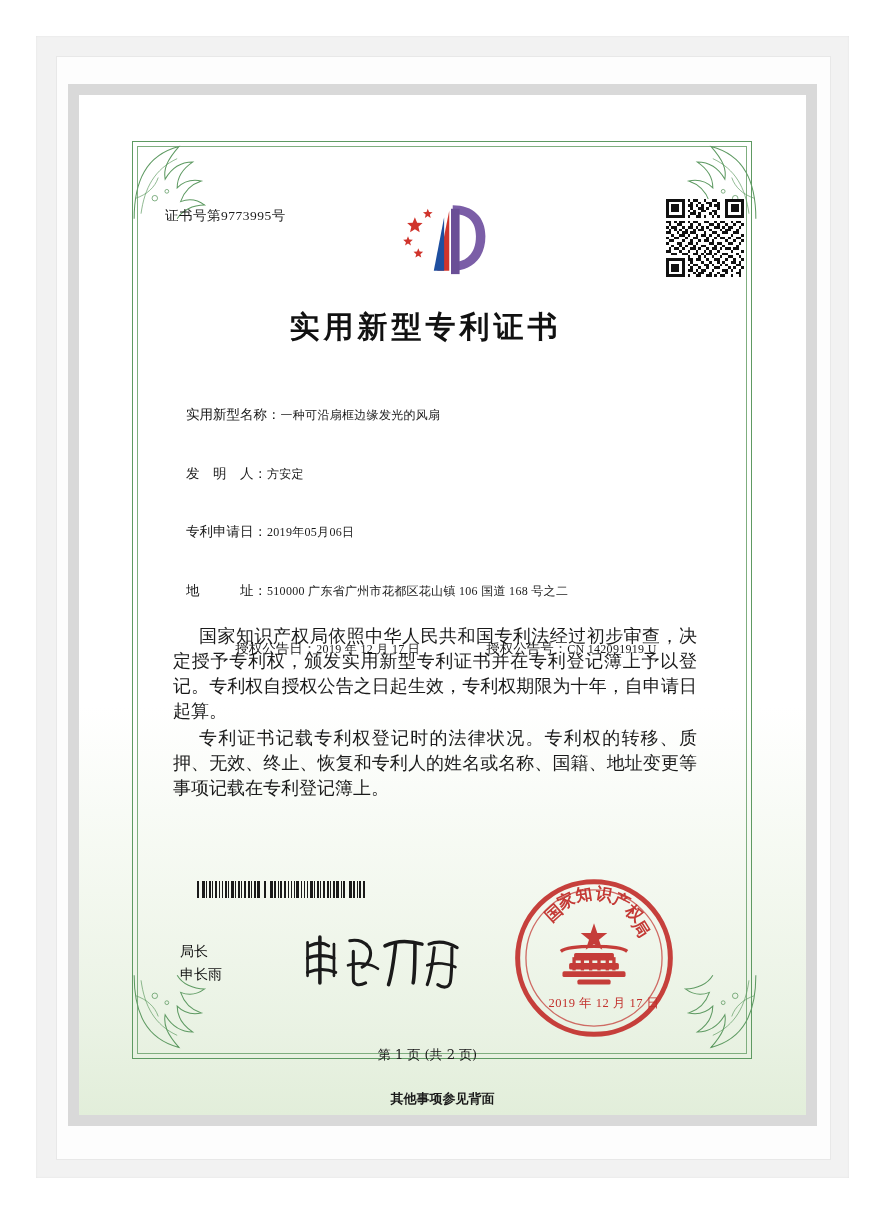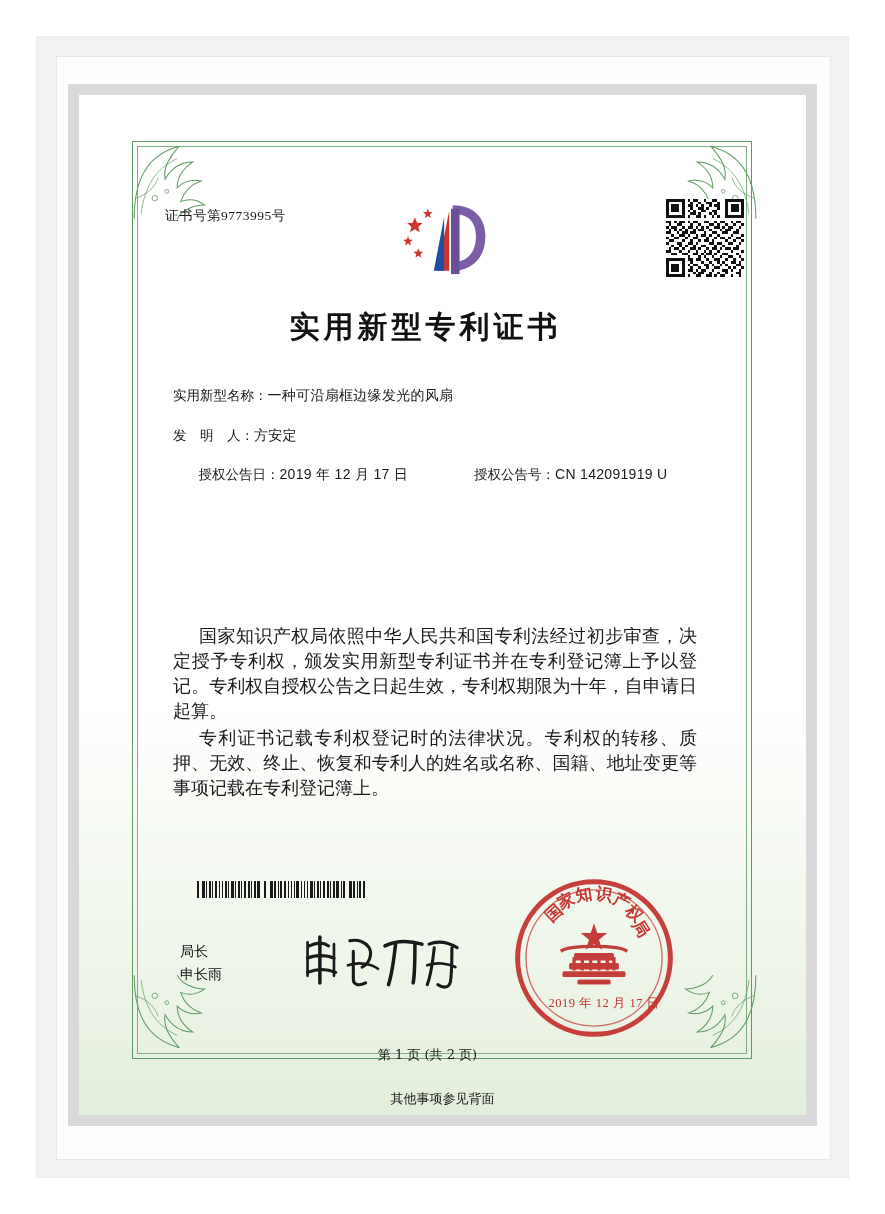--- a/index.html
+++ b/index.html
@@ -105,41 +105,42 @@
     font-weight: bold;
     letter-spacing: 4px;
     color: #111;
     font-family: "DejaVu Serif", serif;
     margin-left: -34px;
   }
 
   
   .fields {
     position: absolute;
-    left: 94px; top: 292px;
+    left: 107px; top: 292px;
     width: 520px;
     font-size: 13.5px;
     color: #1a1a1a;
   }
   .frow {
     display: flex;
     align-items: baseline;
     margin-bottom: 21.5px;
     white-space: nowrap;
   }
   .flabel {
     font-family: "DejaVu Serif", serif;
     font-size: 13.5px;
     color: #1a1a1a;
   }
   .fvalue {
-    font-family: Liberation Sans, sans-serif;
-    font-size: 14px;
+    font-family: Liberation Serif, serif;
+    font-size: 12px;
     color: #1a1a1a;
     letter-spacing: 0.3px;
+    margin-top: 20px;
   }
   .frow.two { justify-content: center; }
   .gap-col { display: inline-block; width: 66px; }
 
   
   .paras {
     position: absolute;
     left: 94px; top: 528px;
     width: 524px;
     font-size: 18px;
@@ -508,20 +509,28 @@
 
     <div class="fields">
       <div class="frow">
         <span class="flabel">实用新型名称：</span>
         <span class="fvalue">一种可沿扇框边缘发光的风扇</span>
       </div>
       <div class="frow">
         <span class="flabel">发　明　人：</span>
         <span class="fvalue">方安定</span>
       </div>
+      <div class="frow">
+        <span class="flabel">专利申请日：</span>
+        <span class="fvalue">2019年05月06日</span>
+      </div>
+      <div class="frow">
+        <span class="flabel">地　　　址：</span>
+        <span class="fvalue">510000 广东省广州市花都区花山镇 106 国道 168 号之二</span>
+      </div>
       <div class="frow two">
         <span class="flabel">授权公告日：</span>
         <span class="fvalue">2019 年 12 月 17 日</span>
         <span class="gap-col"></span>
         <span class="flabel">授权公告号：</span>
         <span class="fvalue">CN 142091919 U</span>
       </div>
     </div>
 
     <div class="paras">
@@ -642,14 +651,14 @@
           <text x="100" y="34" text-anchor="middle" transform="rotate(42 100 100)">权</text>
           <text x="100" y="40" text-anchor="middle" transform="rotate(58 100 100)">局</text>
         </g>
       </svg>
     </div>
     <div class="seal-date">2019 年 12 月 17 日</div>
 
     <div class="page-no">第 1 页 (共 2 页)</div>
   </div>
 
-  <div class="back-note" style="top:1090px; position:absolute;">其他事项参见背面</div>
+  <div class="back-note" style="top:1090px; position:absolute;font-weight:bold;">其他事项参见背面</div>
 </div>
 
 </body></html>

